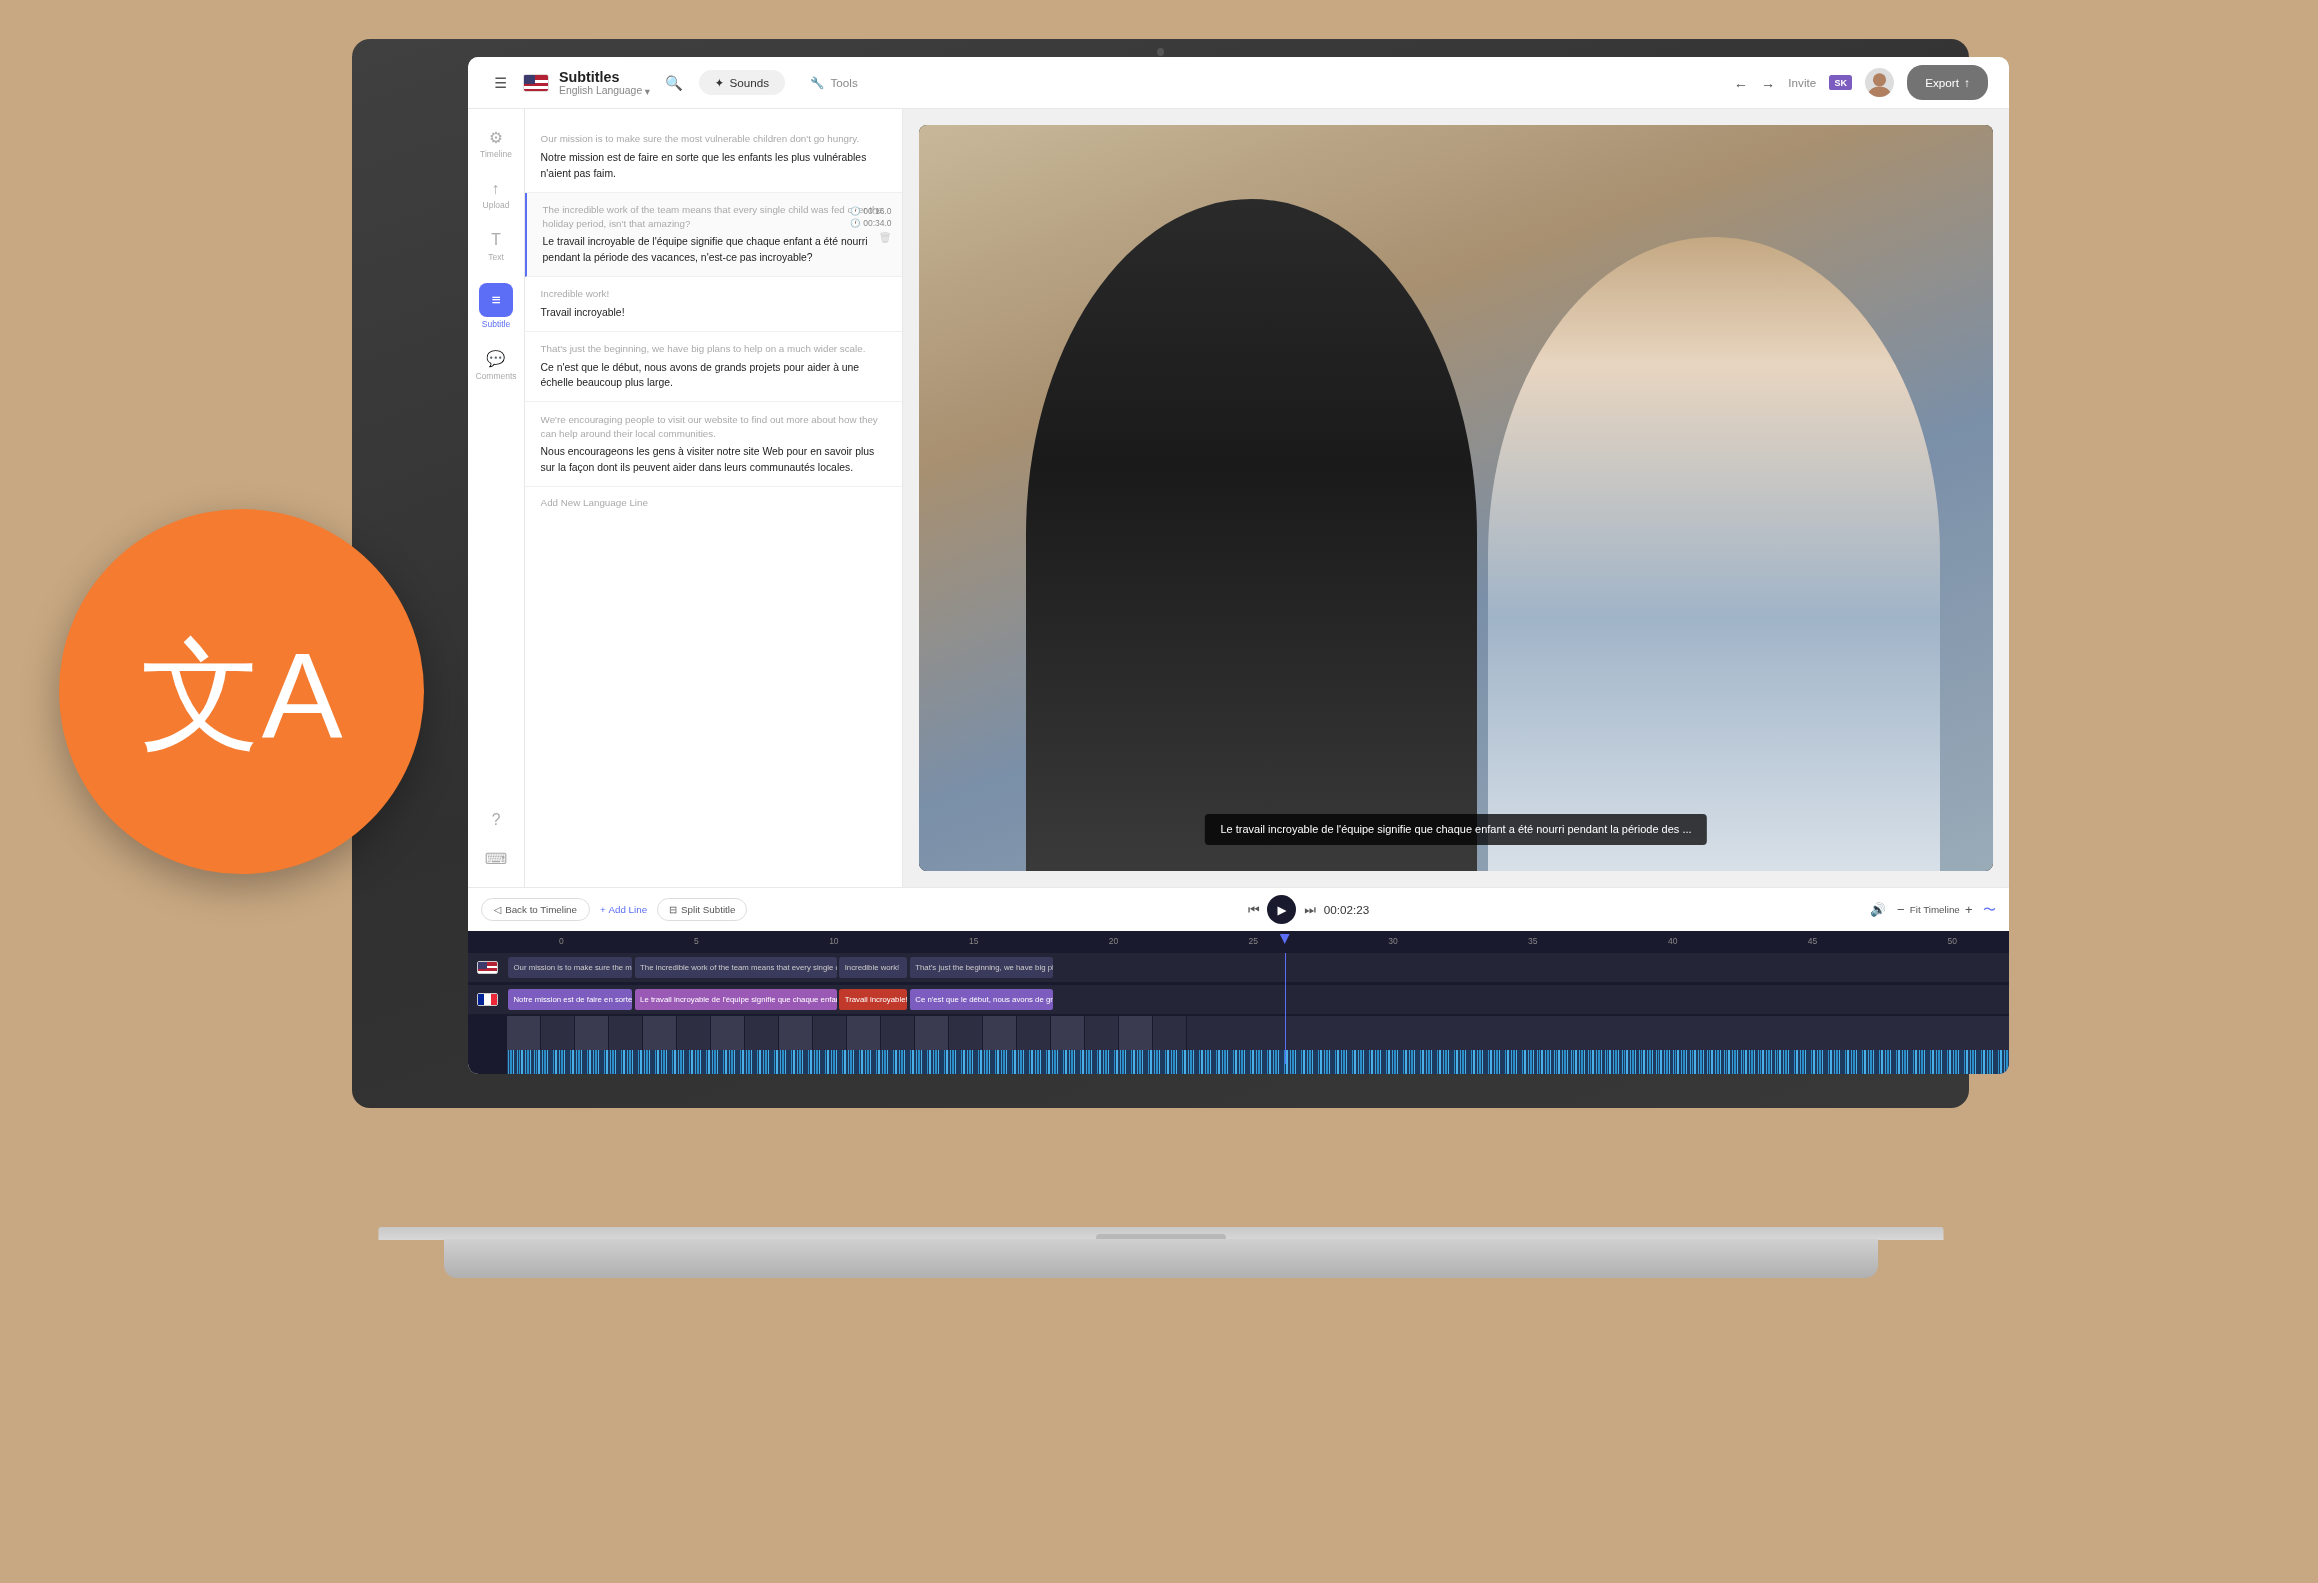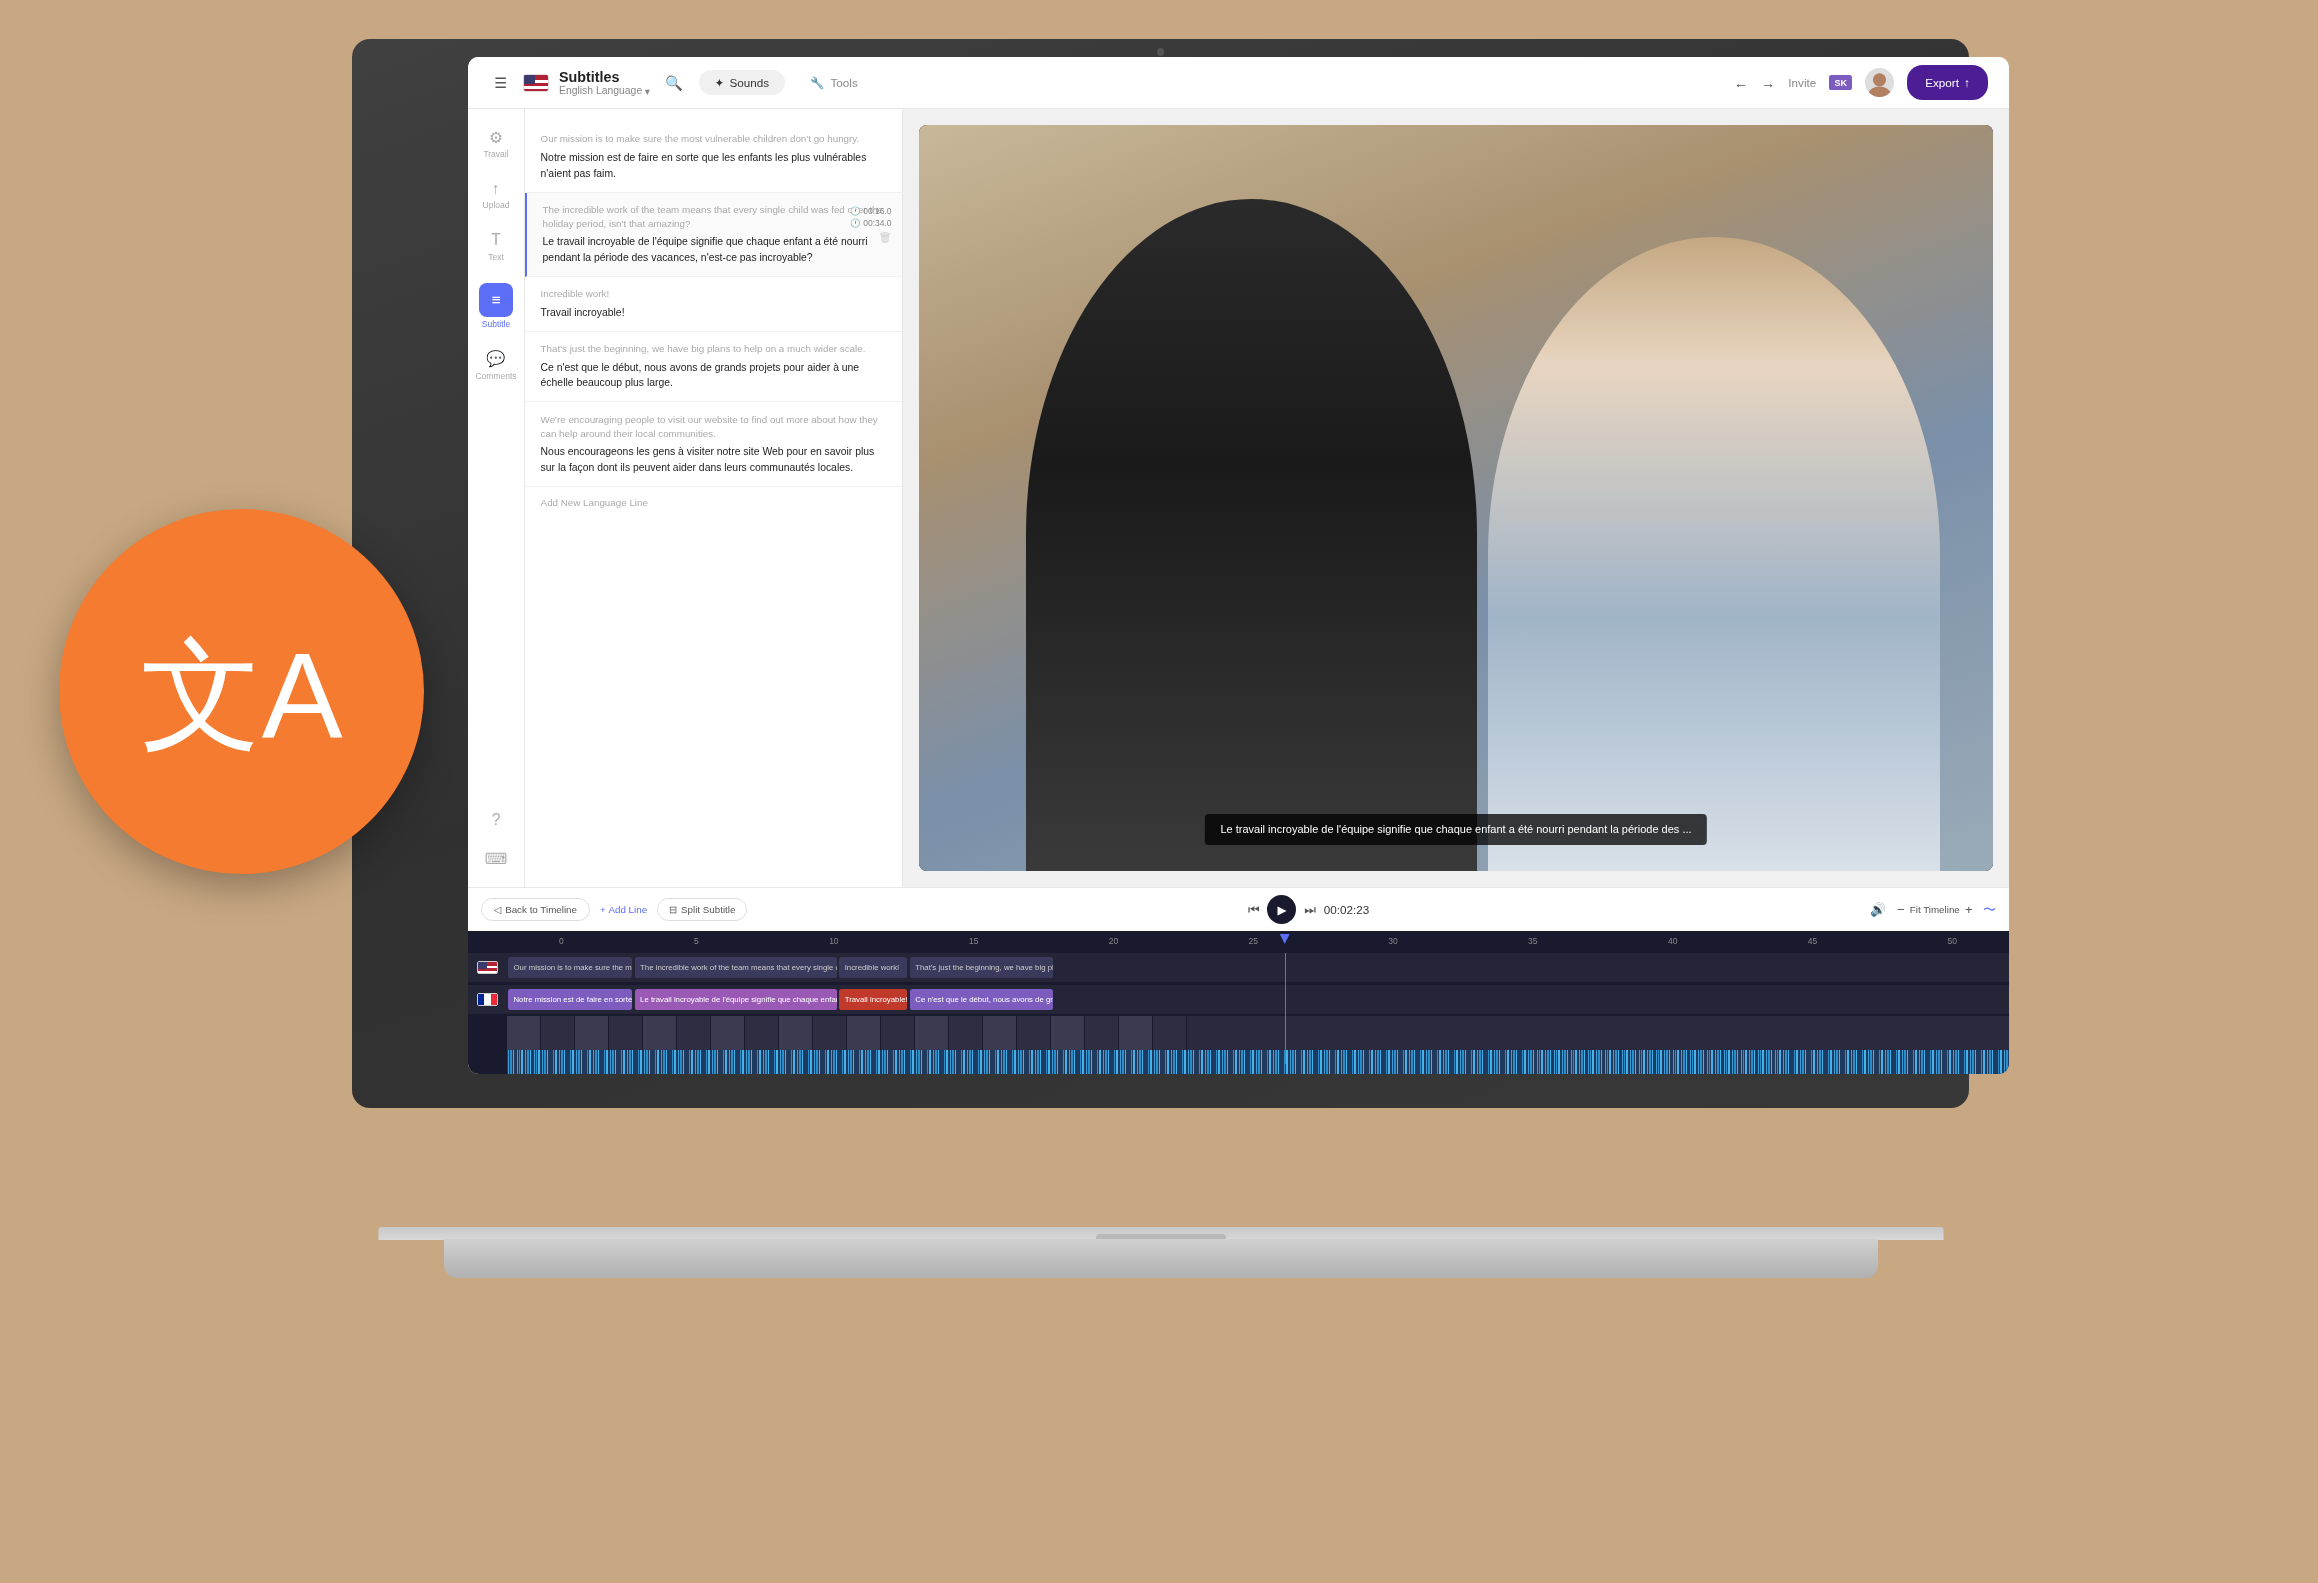--- a/index.html
+++ b/index.html
@@ -193,21 +193,21 @@
     .sk-badge {
       background: #7c5cbf;
       color: white;
       font-size: 9px;
       font-weight: 600;
       padding: 2.6px 5.2px;
       border-radius: 2.6px;
     }
 
     .export-btn {
-      background: #4c1d95;
+      background: #737373;
       color: white;
       border: none;
       border-radius: 15.6px;
       padding: 11px 18px;
       font-size: 11.7px;
       cursor: pointer;
       display: flex;
       align-items: center;
       gap: 5.2px;
     }
@@ -828,21 +828,21 @@
                 <span>↑</span>
               </button>
             </div>
           </div>
 
           <div class="main-content">
 
             <div class="sidebar">
               <div class="sidebar-item inactive">
                 <span class="sidebar-icon">⚙</span>
-                <span class="sidebar-label">Travail</span>
+                <span class="sidebar-label">Timeline</span>
               </div>
               <div class="sidebar-item inactive">
                 <span class="sidebar-icon">↑</span>
                 <span class="sidebar-label">Upload</span>
               </div>
               <div class="sidebar-item inactive">
                 <span class="sidebar-icon">T</span>
                 <span class="sidebar-label">Text</span>
               </div>
               <div class="sidebar-item active">

